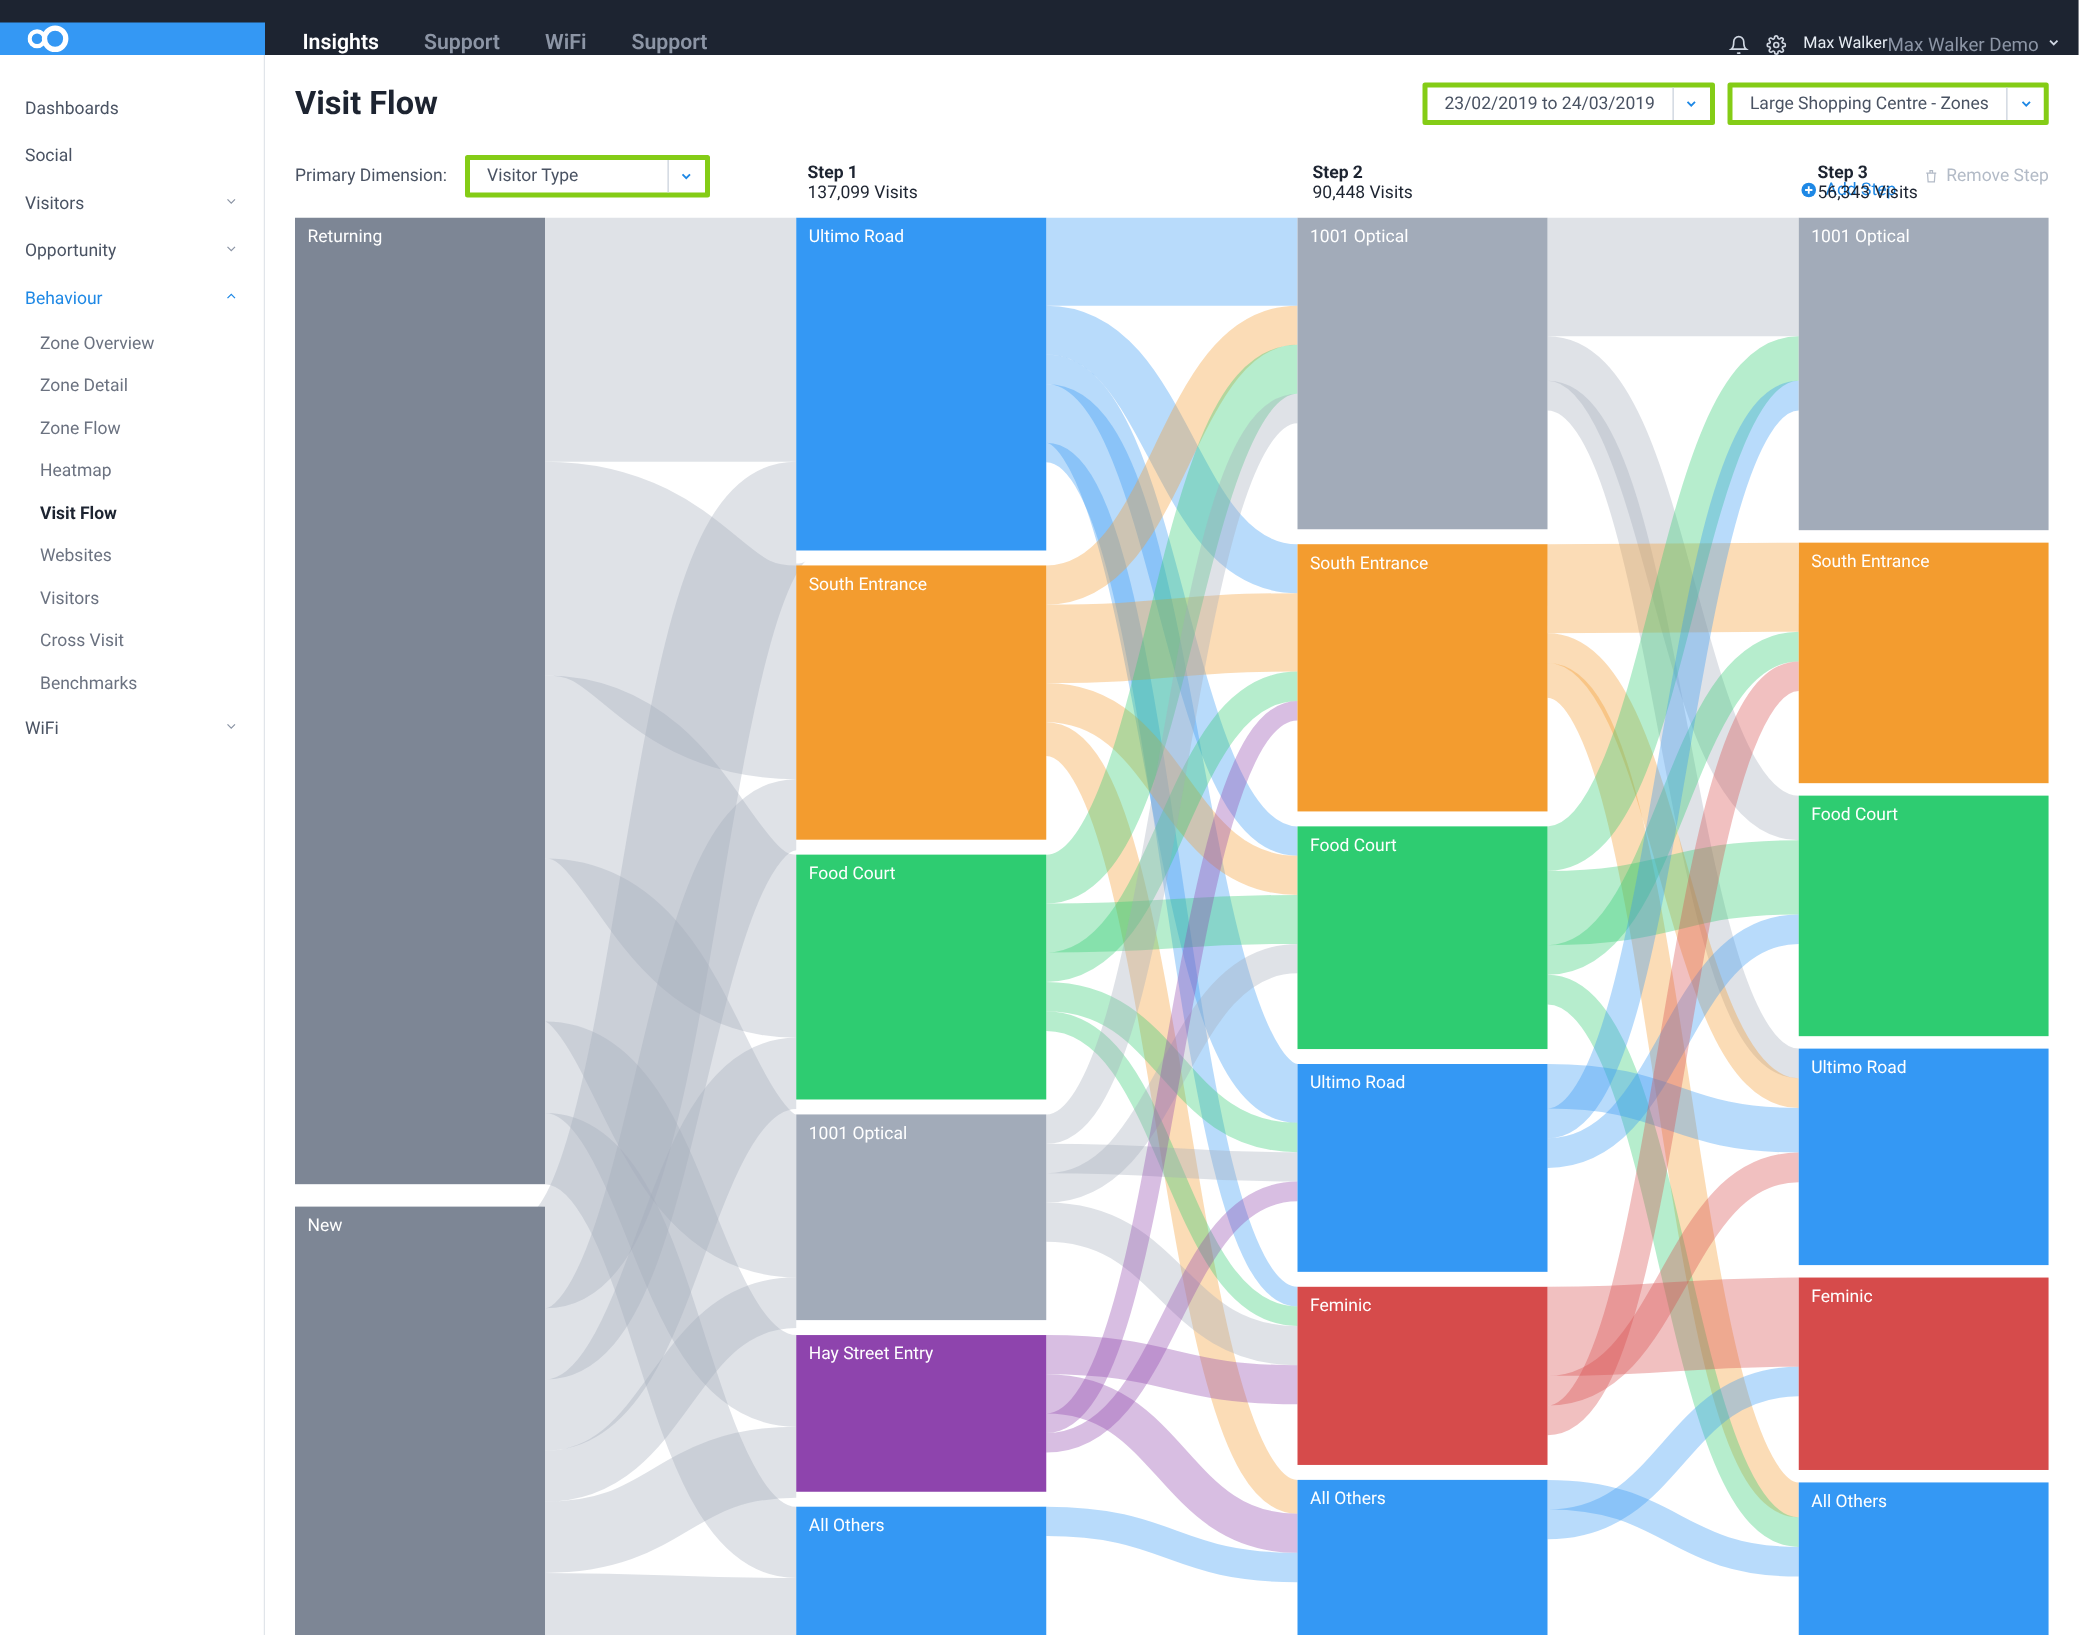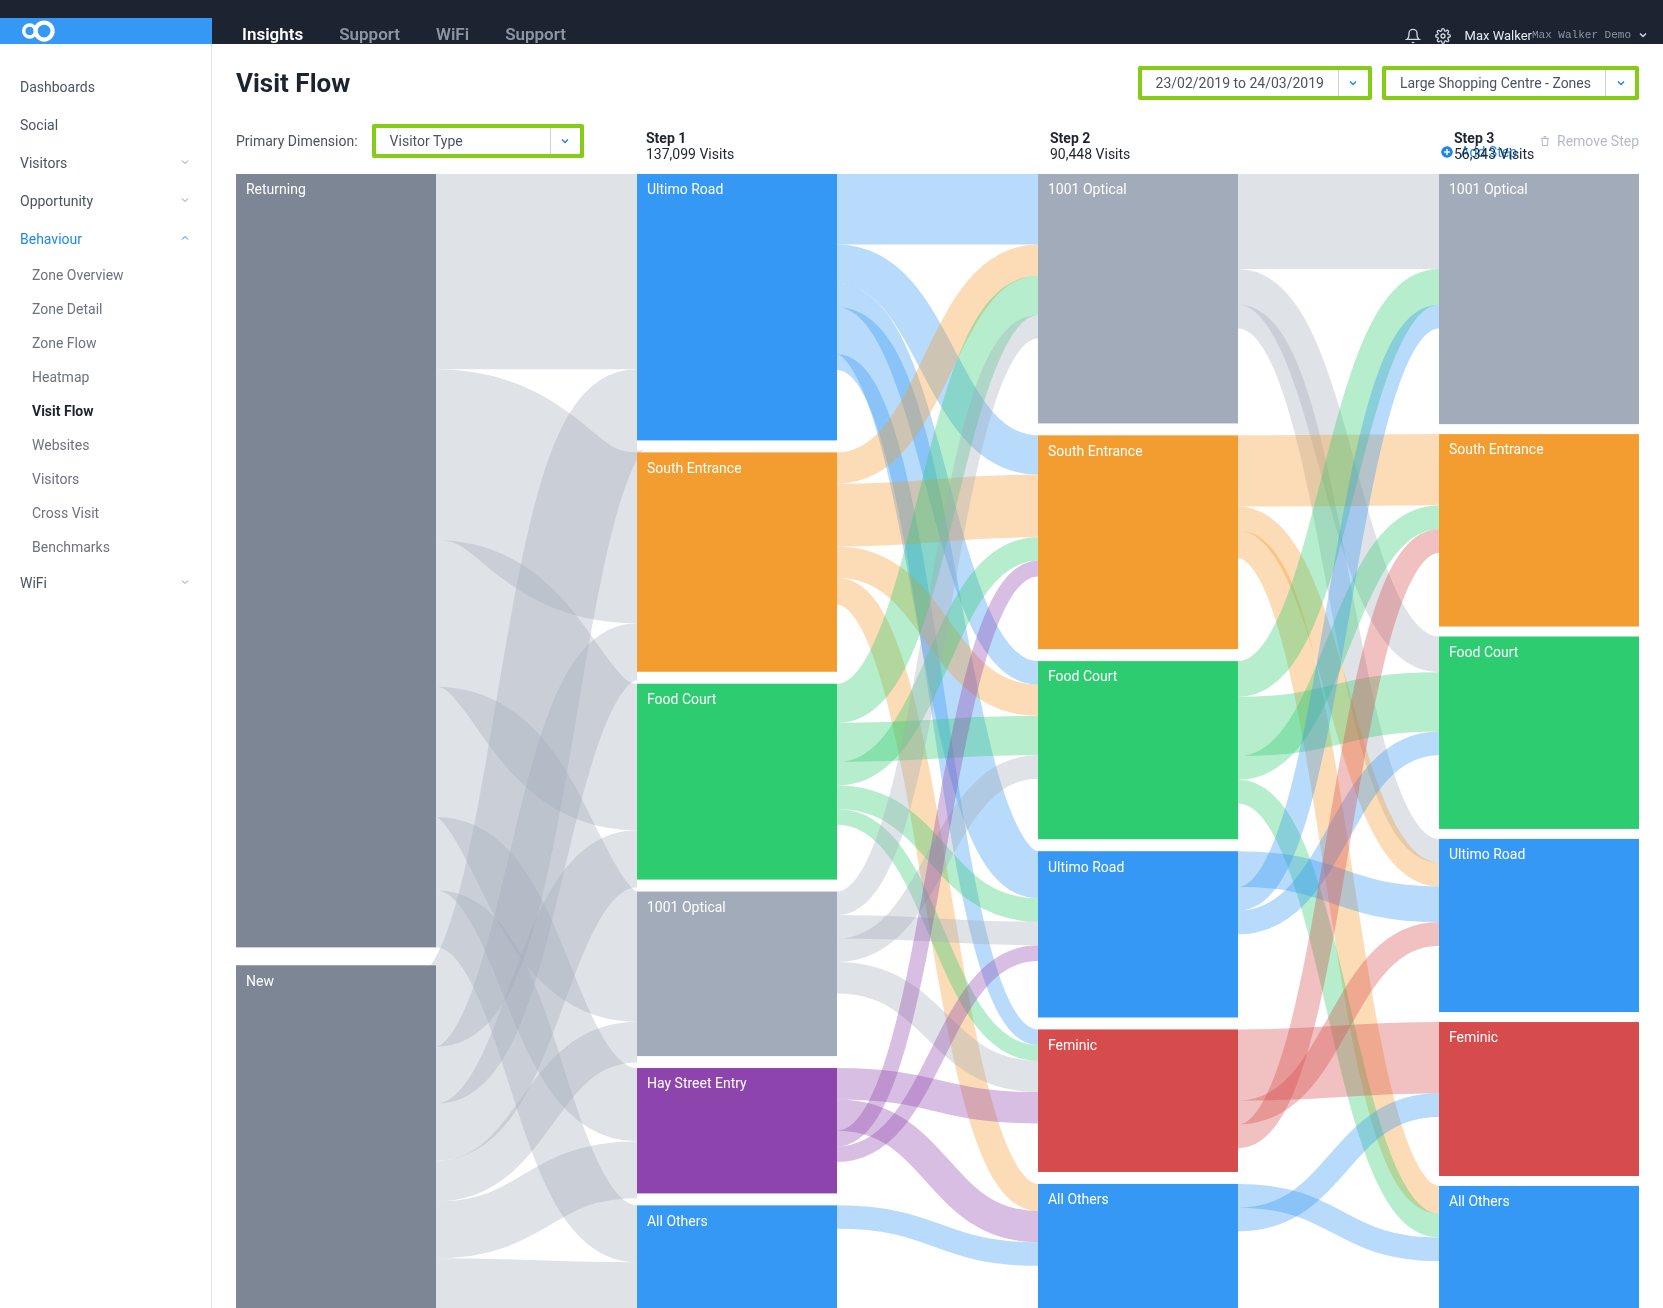--- a/index.html
+++ b/index.html
@@ -44,21 +44,21 @@
     margin-left: auto;
     display: flex;
     align-items: center;
     gap: 14px;
     padding-right: 14px;
   }
   .icon-btn { color: #cfd6e1; cursor: pointer; display: flex; }
   .user-block { display: flex; align-items: center; gap: 6px; cursor: pointer; }
   .user-text { display: flex; flex-direction: row; line-height: 1.1; }
   .user-name { font-size: 13px; color: #e6ecf3; }
-  .user-sub { font-size: 11px; color: #8c95a5; font-family: Liberation Mono, monospace; }
+  .user-sub { font-size: 15px; color: #8c95a5; }
   .chev { color: #cfd6e1; }
 
   
   .body { flex: 1; display: flex; min-height: 0; }
   .sidebar {
     width: 212px;
     border-right: 1px solid #e1e5ea;
     padding-top: 24px;
     overflow-y: auto;
     flex-shrink: 0;
@@ -103,21 +103,21 @@
     background: #fff;
     cursor: pointer;
   }
   .select span.val { padding: 0 14px; color: #4a5363; font-size: 14px; }
   .select .drop {
     border-left: 1px solid #c9d1dc;
     width: 30px; height: 100%;
     display: flex; align-items: center; justify-content: center;
     color: #1e88e5;
   }
-  .select.dim { width: 212px; }
+  .select.dim { width: 196px; }
   .select.dim span.val { flex: 1; }
 
   .dim-row {
     display: flex; align-items: center; justify-content: space-between;
     margin-bottom: 14px;
   }
   .dim-left { display: flex; align-items: center; gap: 14px; }
   .dim-label { font-size: 14px; color: #4a5363; }
   .step-actions { display: flex; align-items: center; gap: 22px; font-size: 14px; }
   .step-action { display: flex; align-items: center; gap: 6px; cursor: pointer; }

